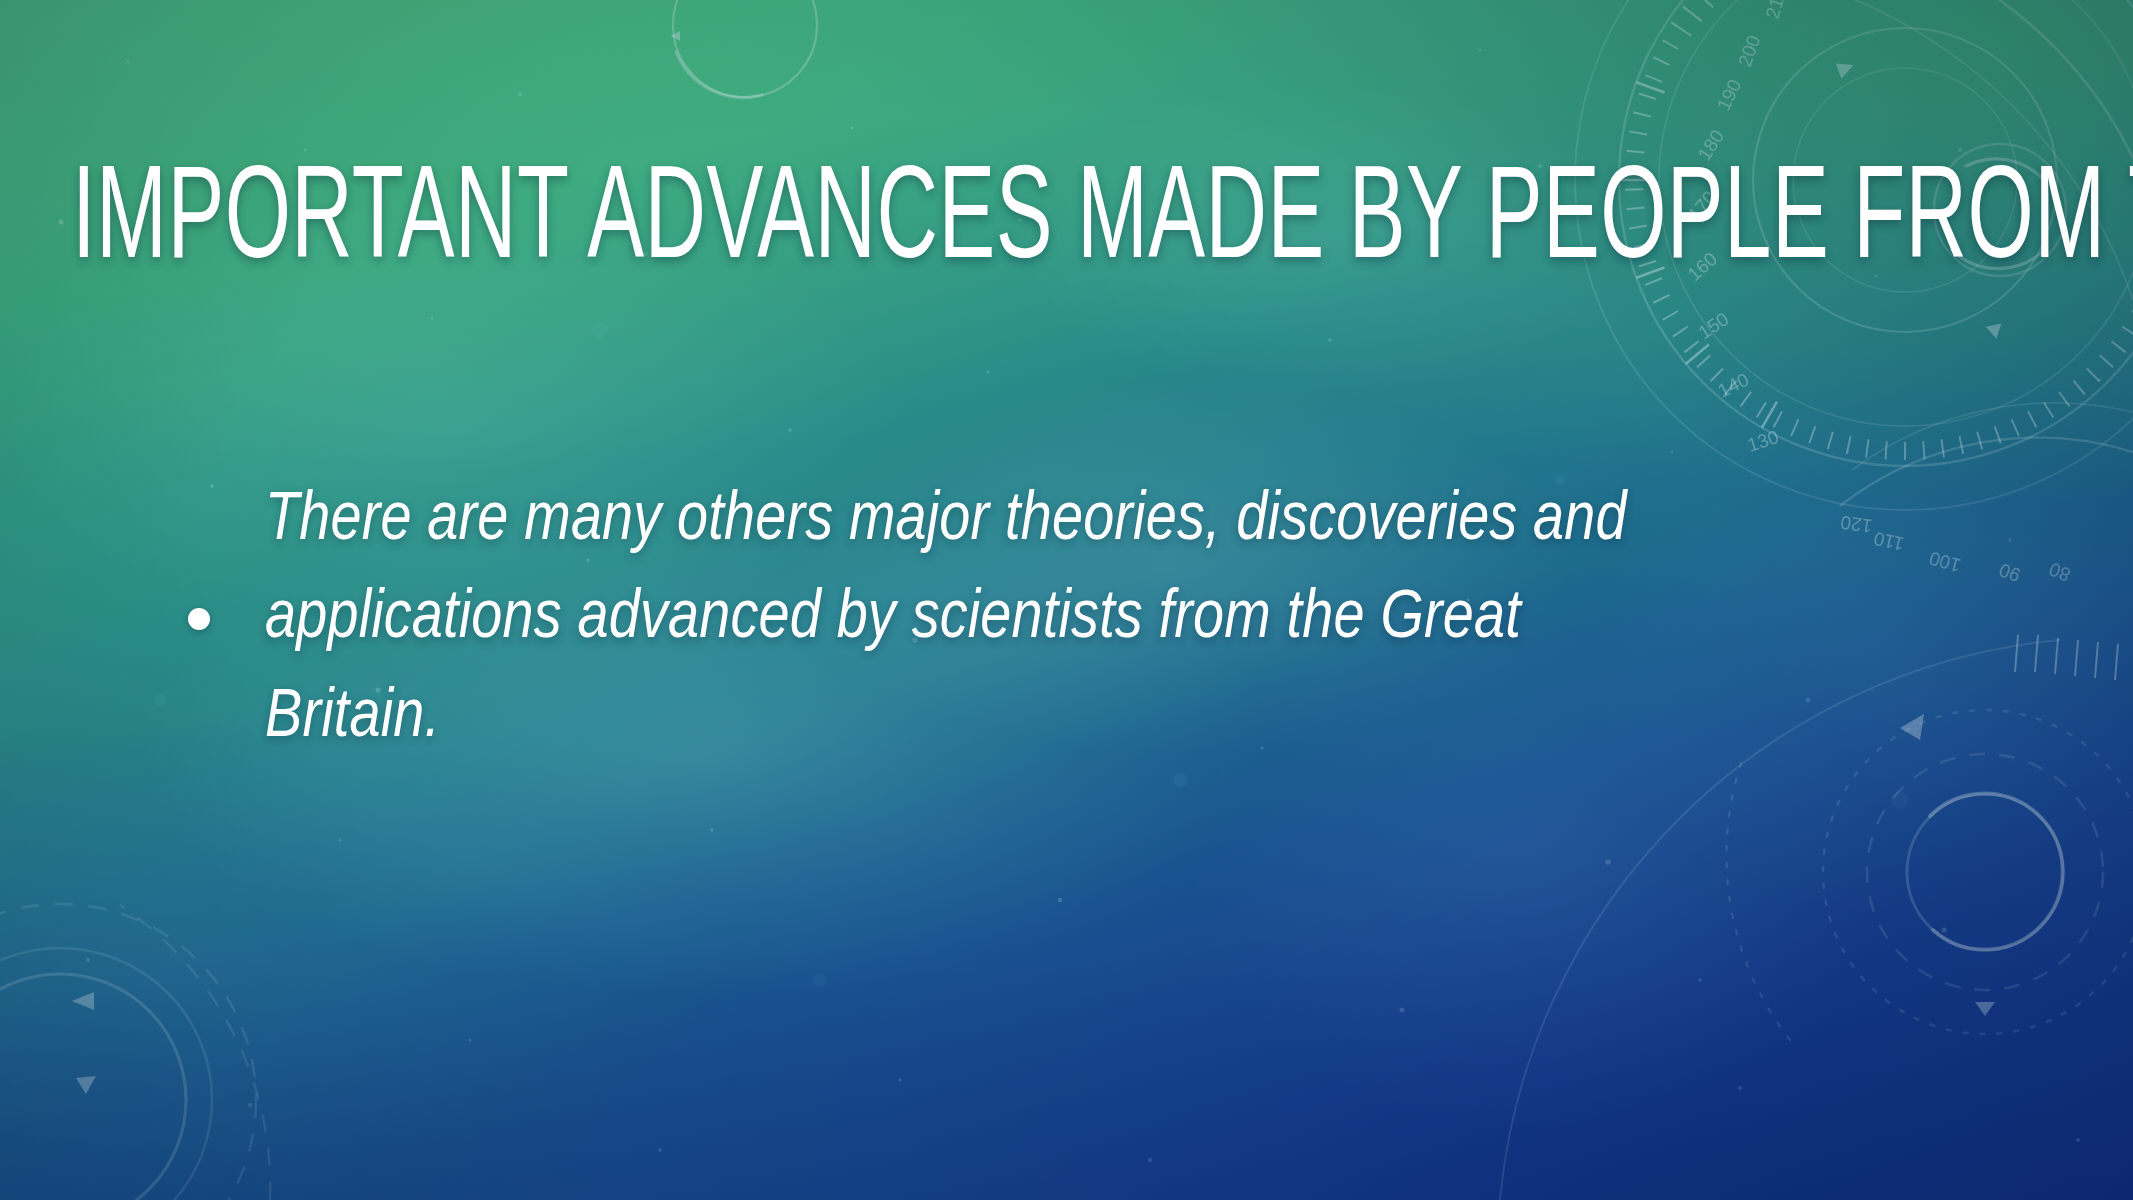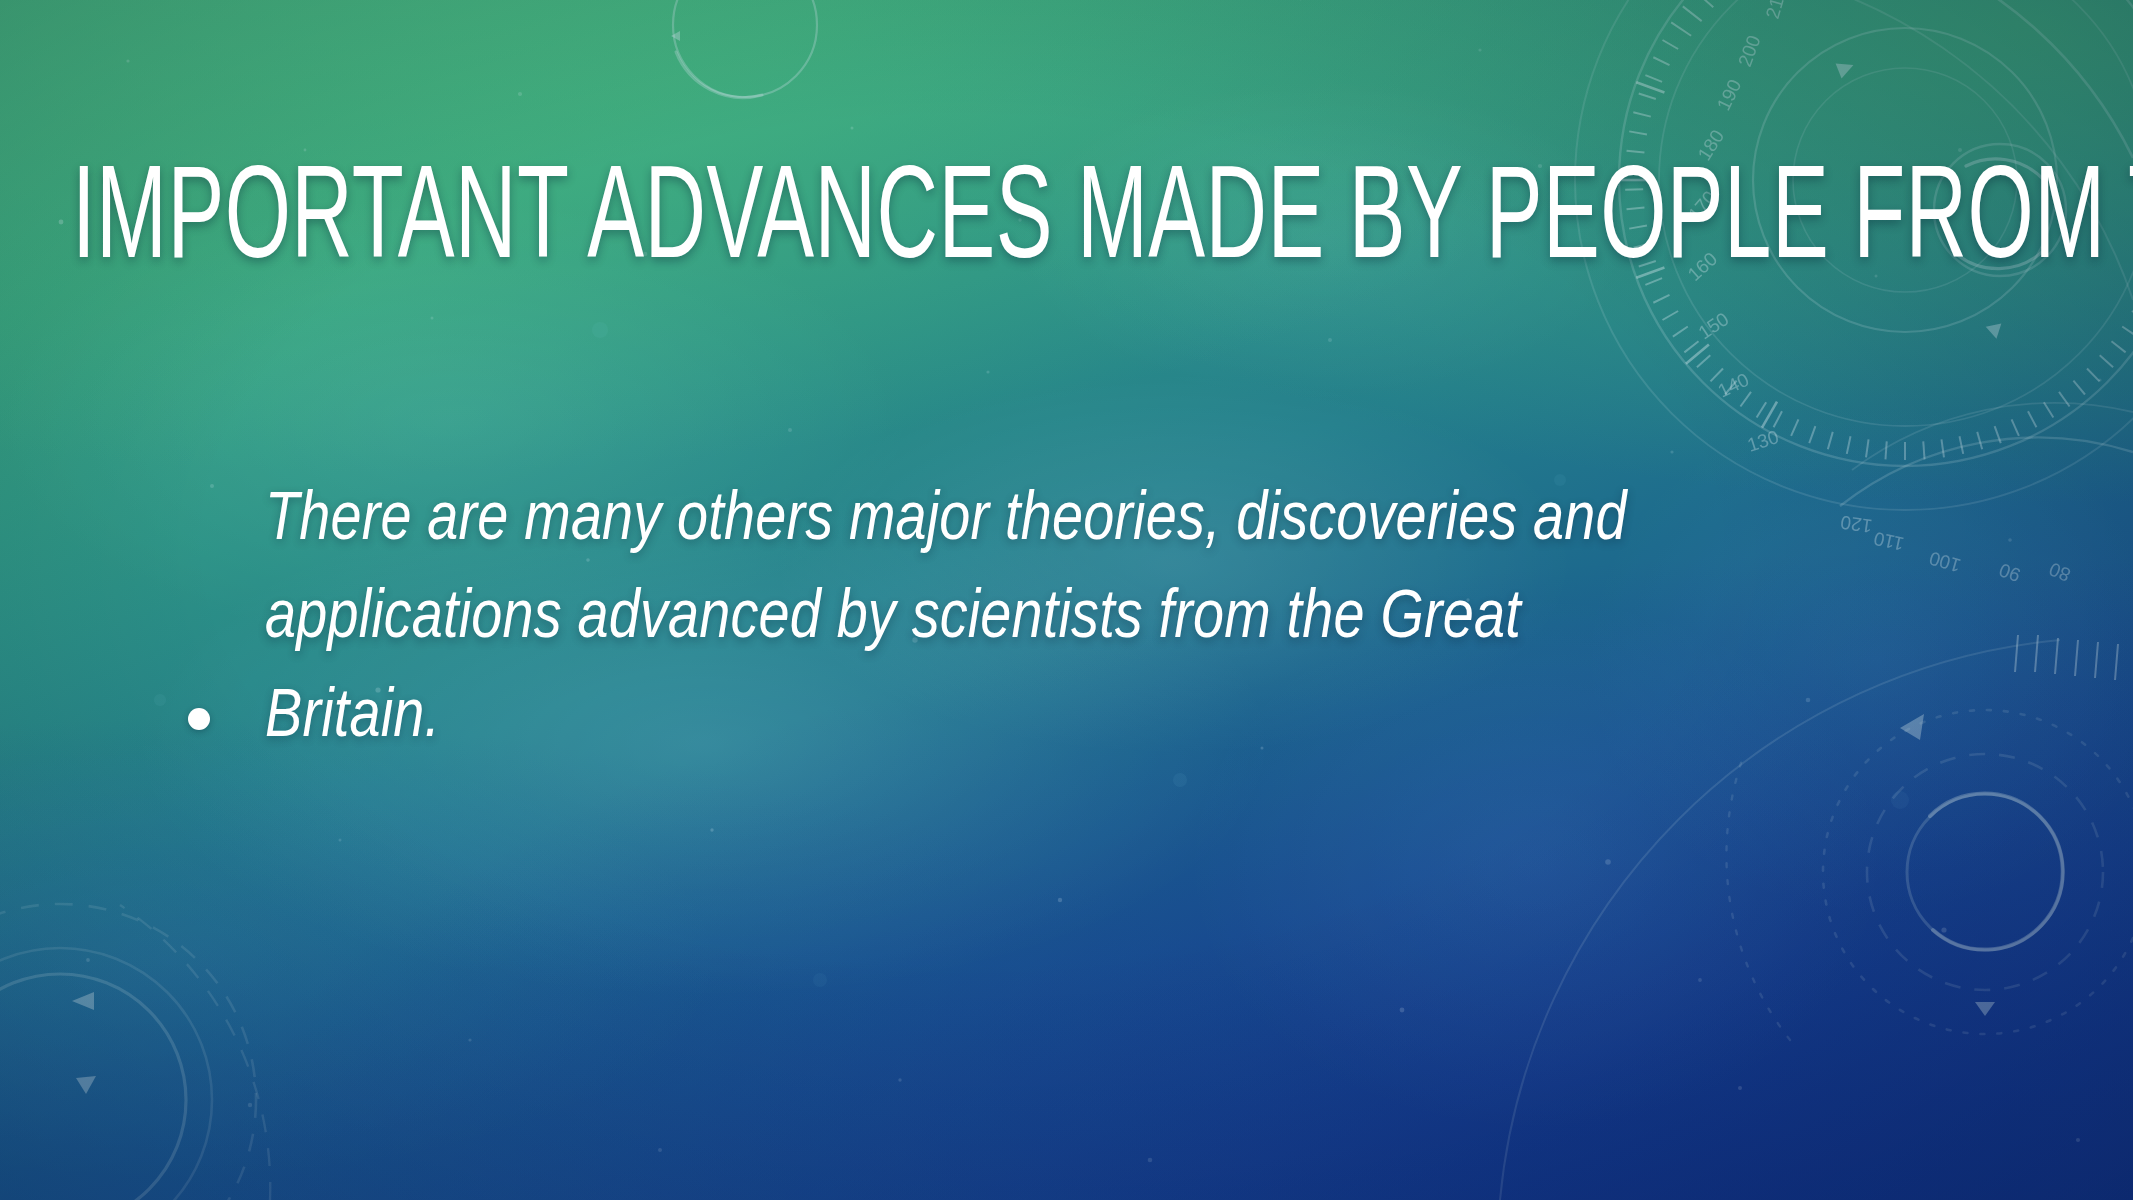--- a/index.html
+++ b/index.html
@@ -91,21 +91,21 @@
 
   
   #body-block {
     position: absolute;
     left: 188px;
     top: 466px;
     width: 1680px;
   }
   .bullet-row {
     display: flex;
-    align-items: flex-end;
+    align-items: center;
   }
   .bullet-mark {
     flex: 0 0 auto;
     width: 22px;
     height: 22px;
     border-radius: 50%;
     background: #ffffff;
     margin-top: 42px;
     margin-right: 55px;
     box-shadow: 0 2px 6px rgba(0,25,45,0.30);

